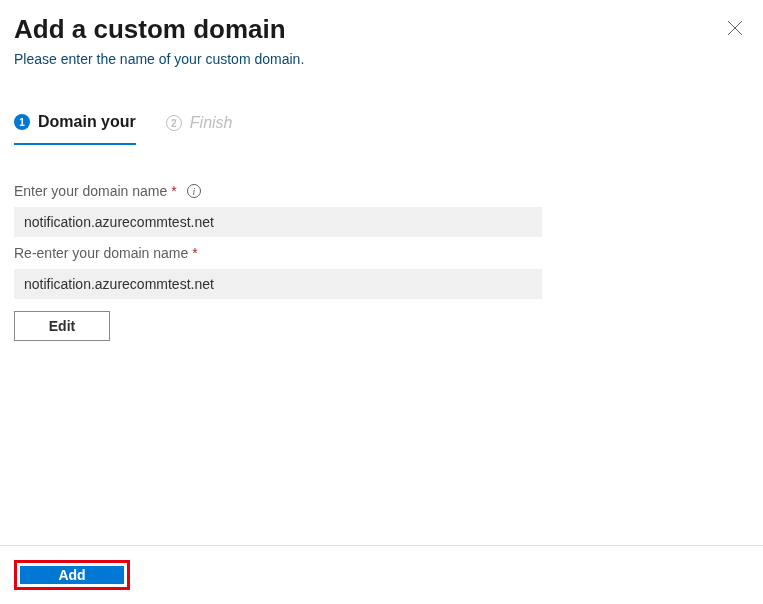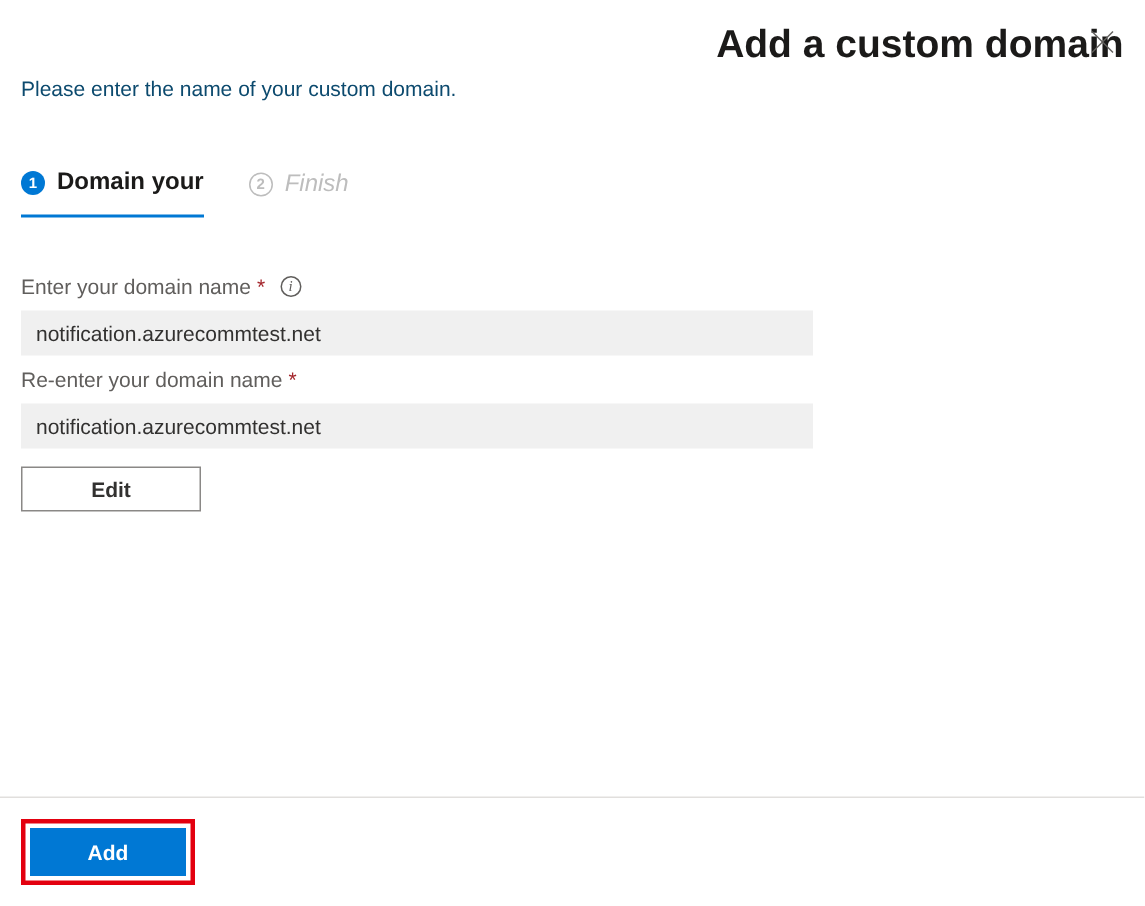--- a/index.html
+++ b/index.html
@@ -13,21 +13,20 @@
       color: #323130;
     }
     .header {
       position: relative;
     }
     .title {
       font-size: 26px;
       font-weight: 600;
       color: #1b1a19;
       line-height: 1.2;
-      text-align: right;
     }
     .subtitle {
       font-size: 14px;
       color: #0c4a6e;
       margin-top: 6px;
     }
     .close-btn {
       position: absolute;
       top: 6px;
       right: 4px;
@@ -112,21 +111,21 @@
       height: 30px;
       background: #f0f0f0;
       border: none;
       padding: 6px 10px;
       font-size: 14px;
       color: #323130;
       font-family: inherit;
     }
     .edit-btn {
       margin-top: 4px;
-      width: 120px;
+      width: 96px;
       height: 30px;
       background: #fff;
       border: 1px solid #8a8886;
       font-size: 14px;
       font-weight: 600;
       color: #323130;
       cursor: pointer;
     }
     .footer {
       position: absolute;
@@ -141,21 +140,21 @@
       padding: 3px;
       display: inline-block;
     }
     .add-btn {
       background: #0078d4;
       color: #fff;
       border: none;
       font-size: 14px;
       font-weight: 600;
       width: 104px;
-      height: 32px;
+      height: 18px;
       cursor: pointer;
     }
   </style>
 </head>
 <body>
 
 <div class="header">
   <div class="title">Add a custom domain</div>
   <div class="subtitle">Please enter the name of your custom domain.</div>
   <div class="close-btn">

